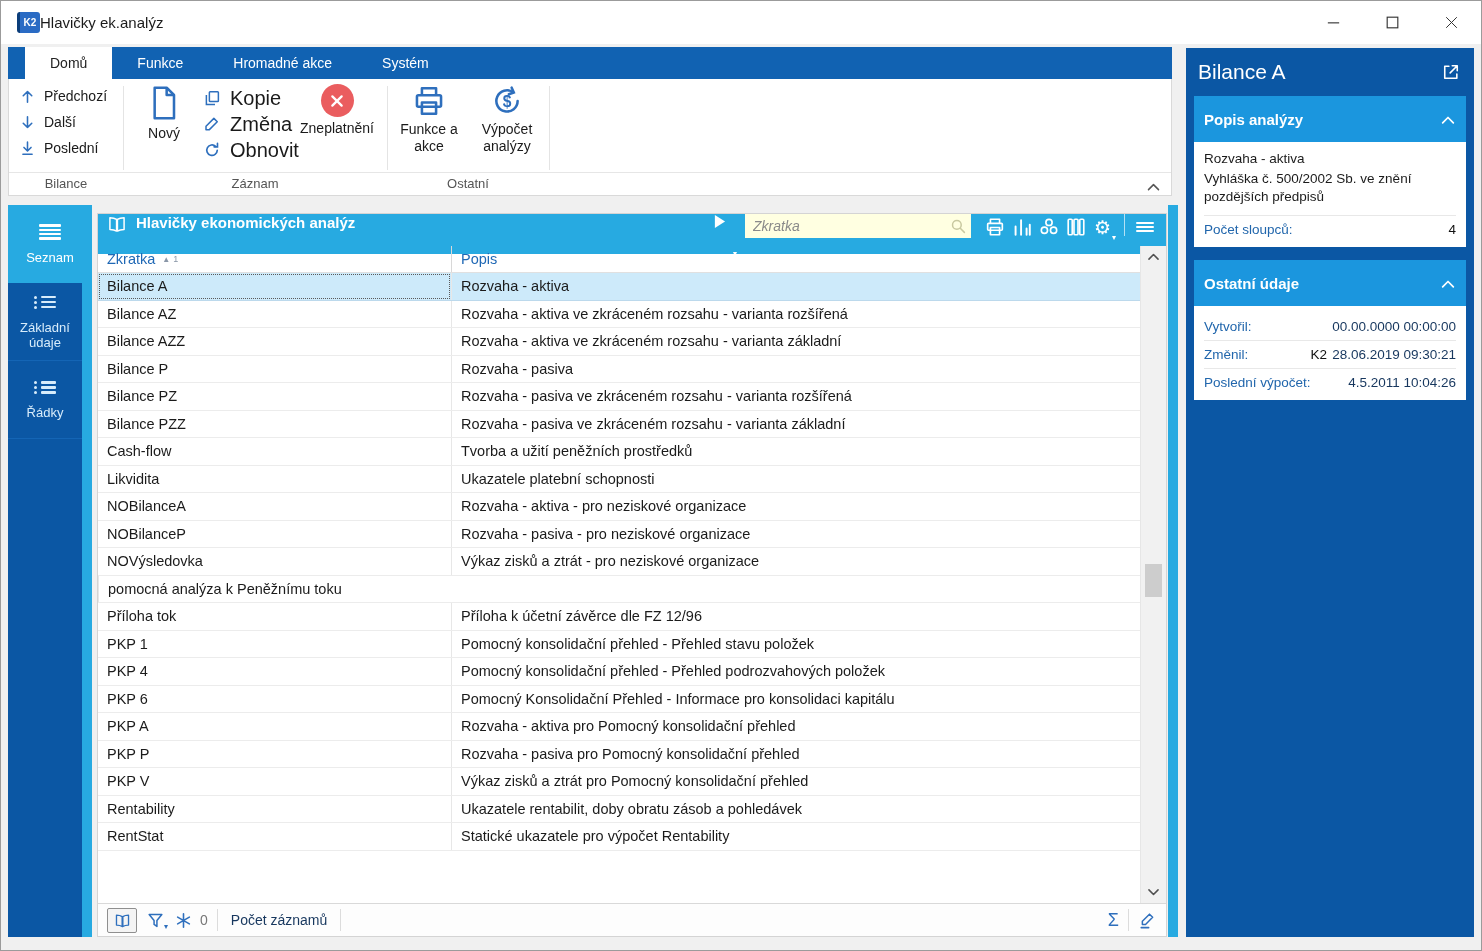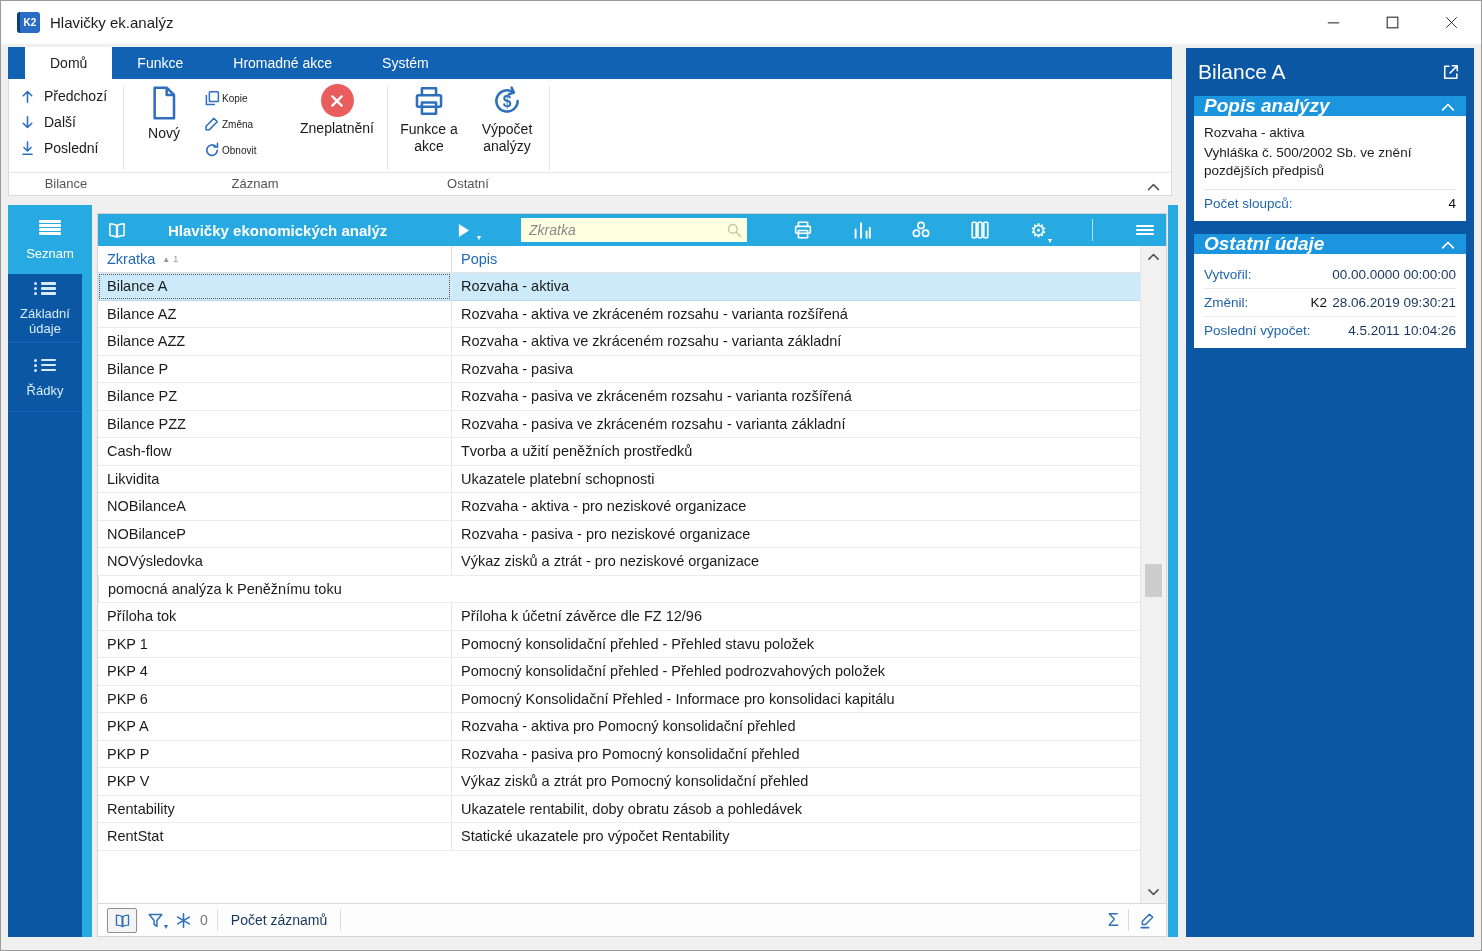--- a/index.html
+++ b/index.html
@@ -8,57 +8,57 @@
     width:1482px; height:951px; overflow:hidden; position:relative;
     background:#f0f0f0;
     font-family:"Liberation Sans", sans-serif;
     -webkit-font-smoothing:antialiased;
   }
   .window-frame { position:absolute; inset:0; border:1px solid #9b9b9b; pointer-events:none; z-index:50; }
 
   
   .titlebar { position:absolute; left:0; top:0; width:100%; height:44px; background:#fff; display:flex; align-items:center; padding-left:17px; }
   .app-badge { width:23px; height:21px; background:#2a6bc4; border-radius:3px; color:#fff; font-size:10px; font-weight:bold; display:flex; align-items:center; justify-content:center; border-left:3px solid #0b3d7a; }
-  .title-text { margin-left:10px; font-size:15px; color:#1b1b1b; }
+  .title-text { font-size:15px; color:#1b1b1b; }
   .win-controls { position:absolute; right:1px; top:1px; height:42px; display:flex; }
   .win-btn { width:59px; height:100%; display:flex; align-items:center; justify-content:center; color:#333; }
 
   
   .ribbon-tabs { position:absolute; left:8px; top:47px; width:1164px; height:32px; background:#1162b2; display:flex; padding-left:17px; }
   .rtab { color:#fff; font-size:14px; display:flex; align-items:center; padding:0 25px; cursor:default; }
   .rtab.active { background:#fff; color:#222; }
 
   .ribbon-body { position:absolute; left:8px; top:79px; width:1164px; height:117px; background:#fff; border:1px solid #d9d9d9; border-top:none; }
   .rb-sep { position:absolute; top:7px; bottom:25px; width:1px; background:#e4e4e4; }
   .label-band { position:absolute; left:0; right:0; bottom:0; height:23px; border-top:1px solid #e6e6e6; font-size:13px; color:#555; }
   .group-label { position:absolute; top:3px; text-align:center; }
 
   .nav-group { position:absolute; left:6px; top:4px; width:106px; }
   .nav-item { display:flex; align-items:center; gap:8px; height:26px; padding:0 4px; font-size:14px; color:#1a1a1a; }
   .blue-ic { color:#2e6fbd; display:inline-flex; }
 
   .big-btn { position:absolute; top:5px; display:flex; flex-direction:column; align-items:center; gap:3px; font-size:14px; color:#1a1a1a; text-align:center; line-height:17px; }
   .small-col { position:absolute; left:194px; top:6px; width:110px; }
-  .small-btn { display:flex; align-items:center; gap:1px; height:26px; font-size:10px; color:#1a1a1a; }
+  .small-btn { display:flex; align-items:center; gap:9px; height:26px; font-size:20px; color:#1a1a1a; }
   .red-circle { width:33px; height:33px; border-radius:50%; background:#ea5d5f; display:flex; align-items:center; justify-content:center; }
   .ribbon-collapse { position:absolute; right:10px; bottom:3px; color:#555; }
 
   
   .rail { position:absolute; left:8px; top:205px; width:84px; bottom:14px; background:#0b57a4; }
   .rail::after { content:""; position:absolute; right:0; top:0; bottom:0; width:10px; background:#27aae1; }
-  .rail-tab { position:relative; z-index:2; height:69px; width:74px; color:#d7ecfb; display:flex; flex-direction:column; align-items:center; justify-content:center; gap:9px; font-size:13px; text-align:center; line-height:15px; border-bottom:1px solid #1465b5; cursor:default; }
+  .rail-tab { position:relative; z-index:2; height:78px; width:74px; color:#d7ecfb; display:flex; flex-direction:column; align-items:center; justify-content:center; gap:9px; font-size:13px; text-align:center; line-height:15px; border-bottom:1px solid #1465b5; cursor:default; }
   .rail-tab.active { width:84px; background:#27aae1; color:#fff; border-bottom:none; }
   .hbar { display:block; width:22px; height:2.6px; background:currentColor; margin:1.6px 0; border-radius:1px; }
   .dotline { display:flex; align-items:center; gap:4px; margin:2px 0; }
   .dotline i { width:3px; height:3px; background:currentColor; border-radius:50%; }
   .dotline b { width:15px; height:2.4px; background:currentColor; border-radius:1px; }
 
   
   .center-panel { position:absolute; left:97px; top:213px; width:1070px; bottom:14px; background:#fff; border:1px solid #d4d4d4; }
-  .tbl-titlebar { height:32px; background:#27aae1; display:flex; align-items:center; color:#fff; padding:0 8px;gap:32px; }
+  .tbl-titlebar { height:40px; background:#27aae1; display:flex; color:#fff; padding:0 8px; }
   .tbl-title { font-weight:bold; font-size:15px; margin-left:8px; }
   .tt-spacer { flex:1; }
   .play-btn { position:relative; width:22px; margin-right:10px; color:#fff; }
   .play-btn .dd { position:absolute; right:-2px; bottom:-4px; font-size:8px; }
   .search-wrap { position:relative; width:226px; height:24px; margin-right:10px; }
   .search-wrap input { width:100%; height:100%; border:none; outline:none; background:#ffffe1; font-family:inherit; font-size:14px; font-style:italic; color:#555; padding:0 26px 0 8px; }
   .search-wrap input::placeholder { color:#8a8a8a; font-style:italic; }
   .search-mag { position:absolute; right:4px; top:3px; color:#c9c9a0; }
   .tt-ic { width:27px; height:26px; display:flex; align-items:center; justify-content:center; color:#fff; position:relative; }
   .tt-ic .dd { position:absolute; right:0px; bottom:-2px; font-size:8px; }
@@ -93,21 +93,21 @@
   .sb-text { color:#17375e; font-size:14px; padding:0 4px; }
   .sb-spacer { flex:1; }
   .sb-sigma { color:#2e6fbd; font-size:18px; }
 
   
   .cyan-strip { position:absolute; left:1168px; top:205px; width:10px; bottom:14px; background:#27aae1; }
   .right-panel { position:absolute; left:1186px; top:48px; width:288px; bottom:14px; background:#0b57a4; color:#fff; }
   .rp-title-row { display:flex; align-items:center; justify-content:space-between; padding:12px 13px 12px 12px; }
   .rp-title { font-size:21px; font-weight:normal; }
   .rp-card { margin:0 8px 13px 8px; }
-  .rp-card-header { height:20px; background:#1b96de; display:flex; align-items:center; justify-content:space-between; padding:0 10px; font-weight:bold; font-size:19px;font-style:italic; }
+  .rp-card-header { height:46px; background:#1b96de; display:flex; align-items:center; justify-content:space-between; padding:0 10px; font-weight:bold; font-size:15px; }
   .rp-card-body { background:#fff; color:#222; font-size:13.5px; padding:7px 10px 4px 10px; }
   .rp-line { padding:1px 0; line-height:18px; color:#1b1b1b; }
   .rp-field { display:flex; justify-content:space-between; align-items:center; padding:6px 0; border-bottom:1px solid #e8e8e8; }
   .rp-field:last-child { border-bottom:none; }
   .rp-field.first-sep { border-top:1px solid #e8e8e8; margin-top:8px; }
   .rp-lbl { color:#2166ac; }
   .rp-val { color:#17375e; }
   .rp-user { color:#111; margin-right:5px; }
   svg { display:block; }
 </style>

